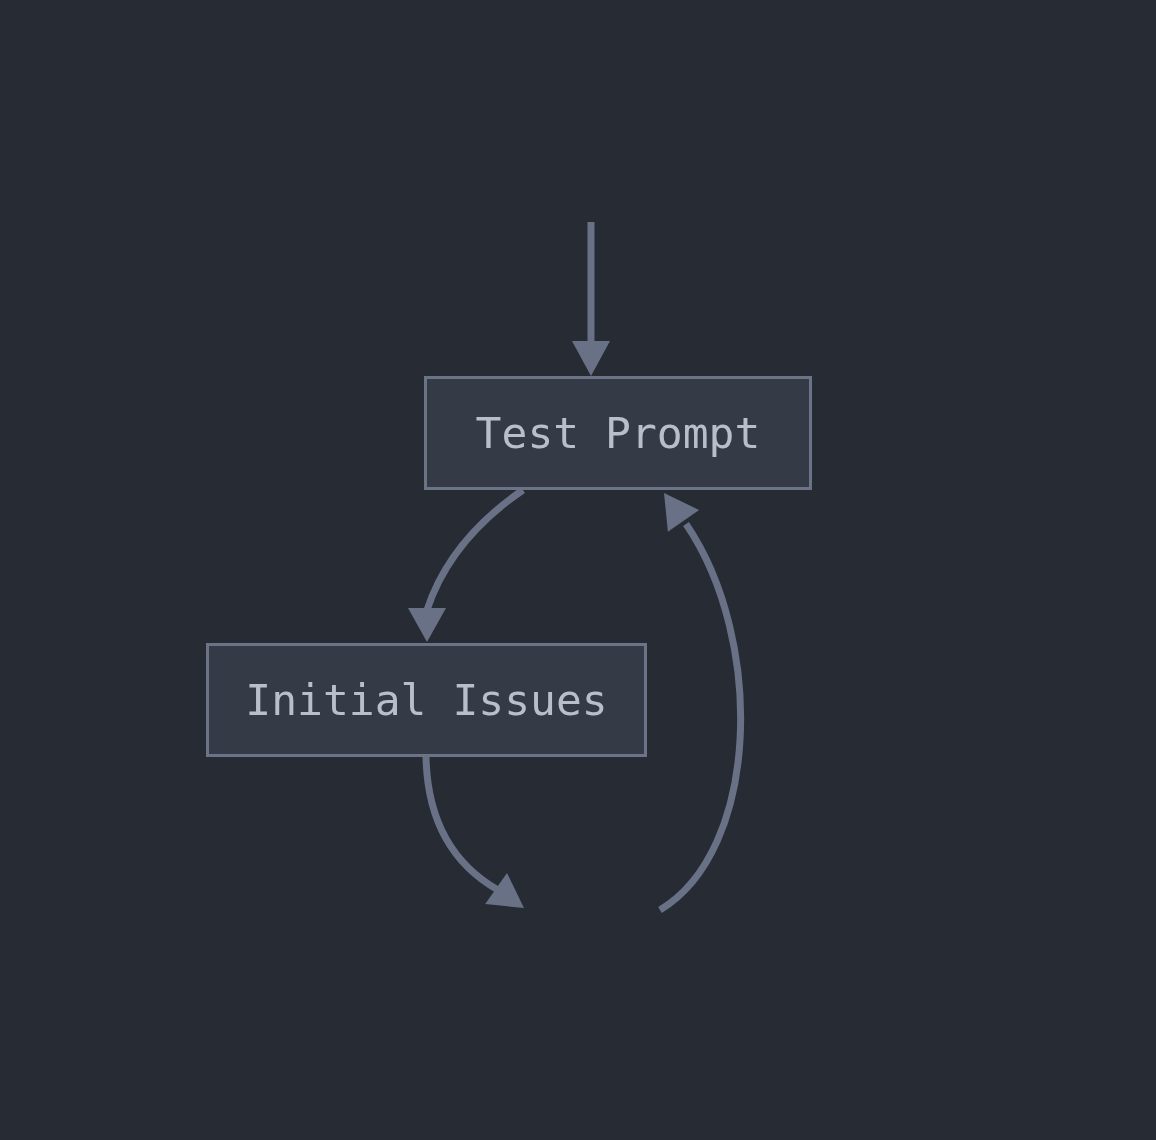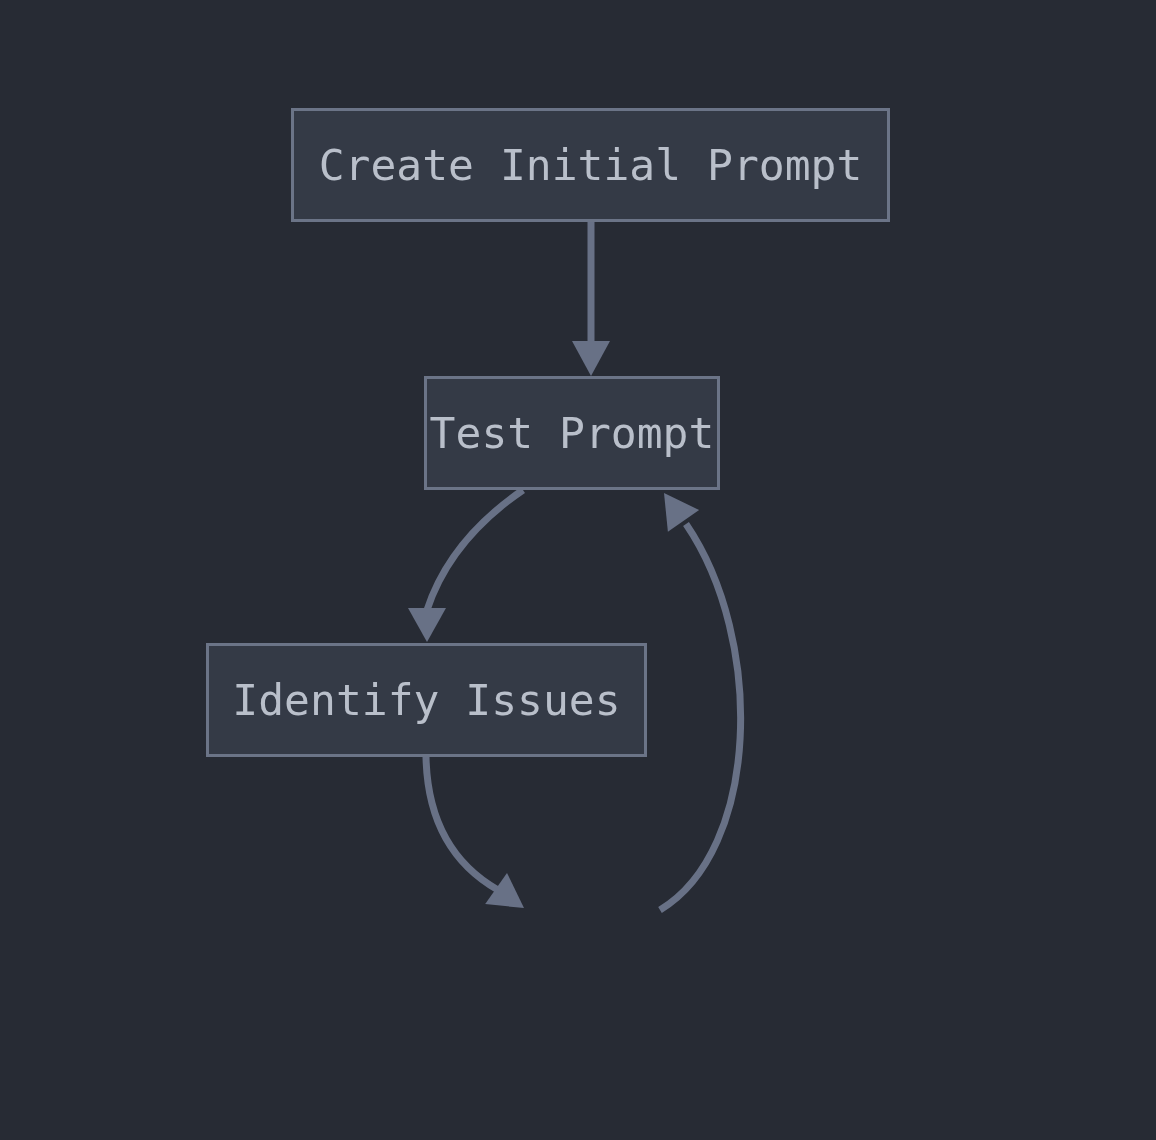--- a/index.html
+++ b/index.html
@@ -25,21 +25,21 @@
     box-sizing:border-box;
     background:var(--node-fill);
     border:3px solid var(--node-border);
     display:flex;align-items:center;justify-content:center;
     color:var(--text);
     font-size:43px;
     letter-spacing:0px;
     white-space:nowrap;
   }
   .node-create{left:291px;top:108px;width:599px;height:114px;}
-  .node-test{left:424px;top:376px;width:296px;height:114px;}
+  .node-test{left:424px;top:376px;width:388px;height:114px;}
   .node-identify{left:206px;top:643px;width:441px;height:114px;}
   .node-implement{left:279px;top:910px;width:624px;height:115px;}
 </style>
 </head>
 <body>
 
 <div class="stage">
 
   <svg class="edges" viewBox="0 0 1156 1140" xmlns="http://www.w3.org/2000/svg">
 
@@ -57,26 +57,23 @@
       <path class="edge" d="M 426,757 Q 428,850 498,890"></path>
       <path class="head" d="M 485.2,904.1 L 507.0,872.9 L 524,908 Z"></path>
     </g>
 
     <g>
       <path class="edge" d="M 660,910 C 760,850 765,640 686,524"></path>
       <path class="head" d="M 699.1,510.0 L 667.9,531.8 L 664,493 Z"></path>
     </g>
   </svg>
 
-  <div class="node node-create">
-    <span>Create Initial Prompt</span>
-  </div>
 
   <div class="node node-test">
     <span>Test Prompt</span>
   </div>
 
   <div class="node node-identify">
-    <span>Identify Issues</span>
+    <span>Initial Issues</span>
   </div>
 
 
 </div>
 
 </body></html>

